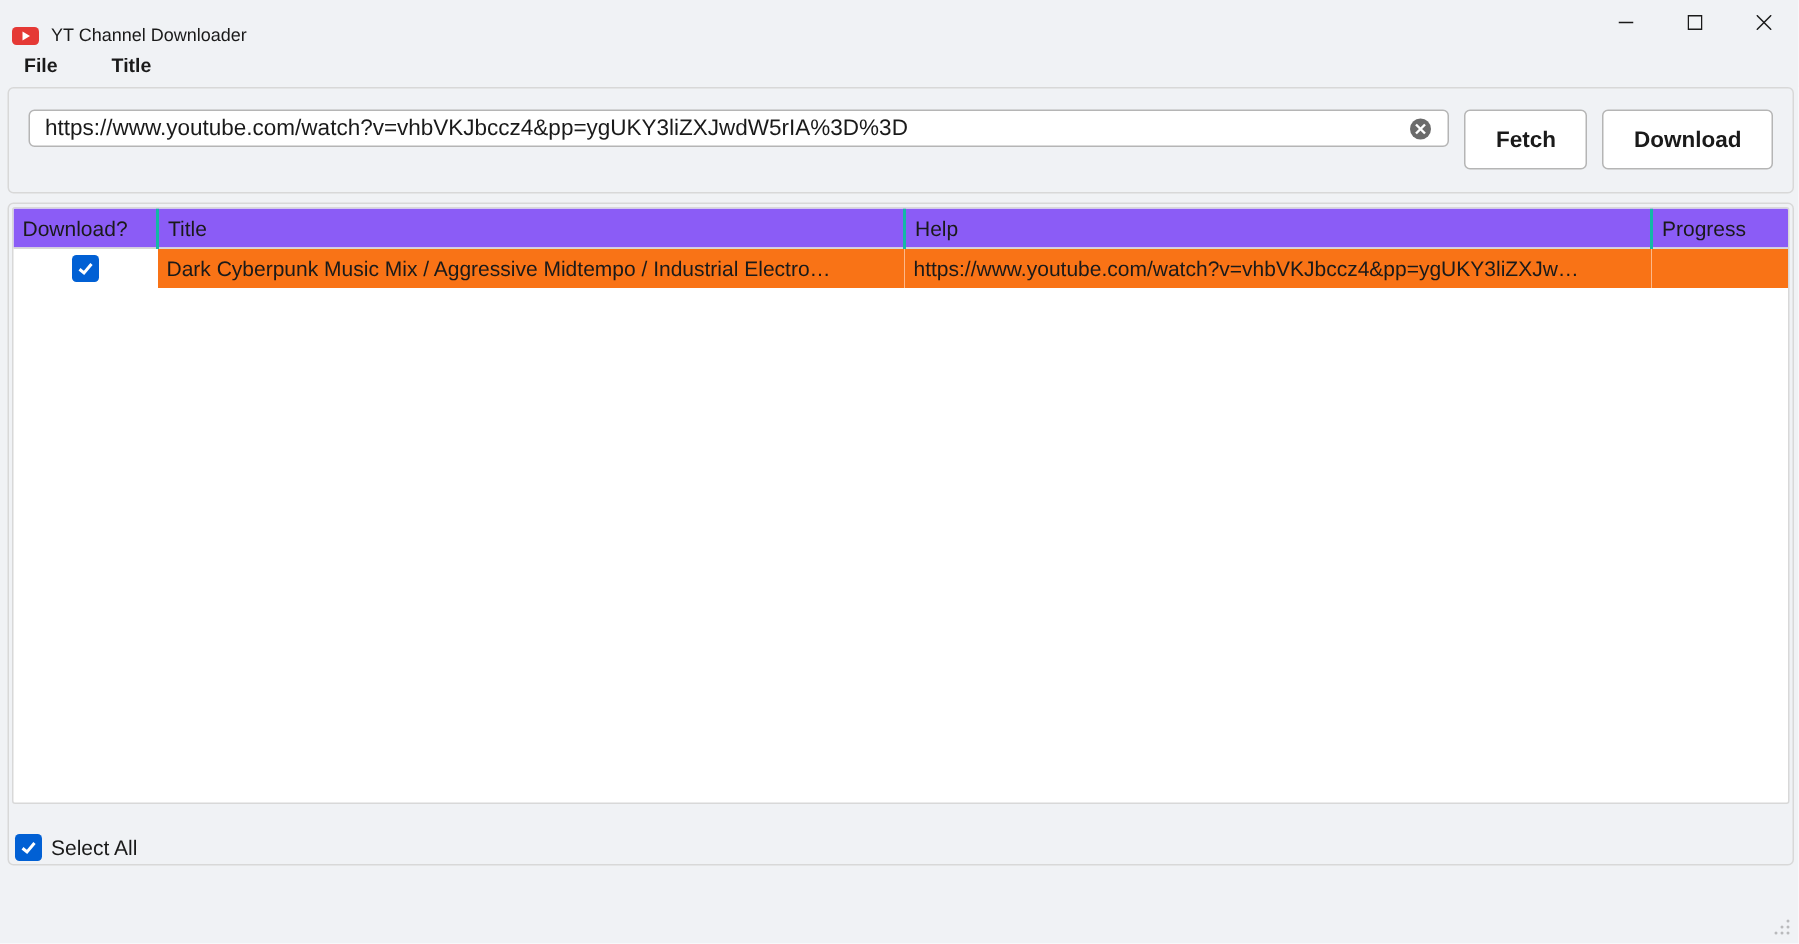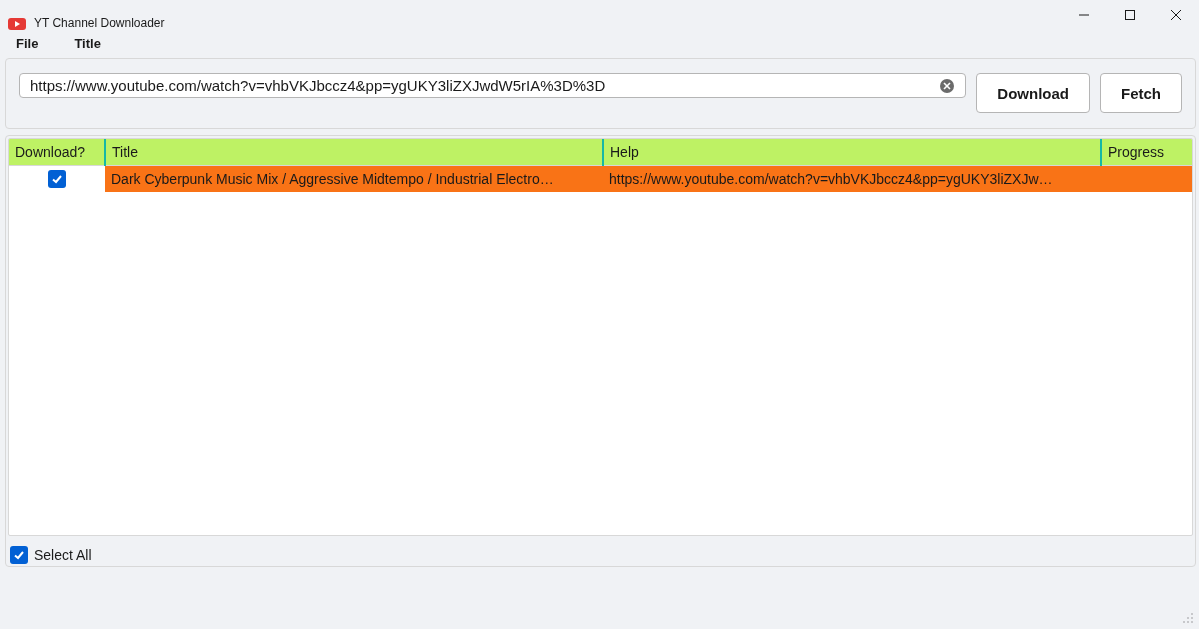--- a/index.html
+++ b/index.html
@@ -154,21 +154,21 @@
     table {
       border-collapse: collapse;
       width: 100%;
       table-layout: fixed;
     }
     thead th {
       text-align: left;
       font-size: 14px;
       font-weight: 400;
       color: #1a1a1a;
-      background: #bef264;
+      background: #8b5cf6;
       border-bottom: 1px solid #d8d8d8;
       padding: 4px 6px;
       height: 26px;
       white-space: nowrap;
       margin-left: 16px;
     }
     thead th + th {
       border-left: 2px solid #14b8a6;
     }
     tbody td {
@@ -200,21 +200,21 @@
     }
     .chk svg {
       display: block;
     }
     td.cell-chk {
       text-align: center;
       background: #fff;
     }
     
     .selectall {
-      margin-top: 7px;
+      margin-top: 17px;
       padding: 3px 2px 0 2px;
       display: flex;
       align-items: center;
       gap: 6px;
       font-size: 14px;
       color: #1a1a1a;
     }
     .resize-grip {
       position: absolute;
       right: 2px;
@@ -264,22 +264,22 @@
       <div class="url-input">
         <input type="text" value="https://www.youtube.com/watch?v=vhbVKJbccz4&amp;pp=ygUKY3liZXJwdW5rIA%3D%3D" style="">
         <span class="url-clear">
           <svg width="16" height="16" viewBox="0 0 16 16">
             <circle cx="8" cy="8" r="7" fill="#6b6b6b"></circle>
             <line x1="5" y1="5" x2="11" y2="11" stroke="#fff" stroke-width="1.6"></line>
             <line x1="11" y1="5" x2="5" y2="11" stroke="#fff" stroke-width="1.6"></line>
           </svg>
         </span>
       </div>
+      <div class="btn">Fetch</div>
       <div class="btn">Download</div>
-      <div class="btn">Fetch</div>
     </div>
   </div>
 
   <div class="tablearea">
     <div class="tablewrap">
       <table>
         <colgroup>
           <col class="col-download">
           <col class="col-title">
           <col class="col-link">

